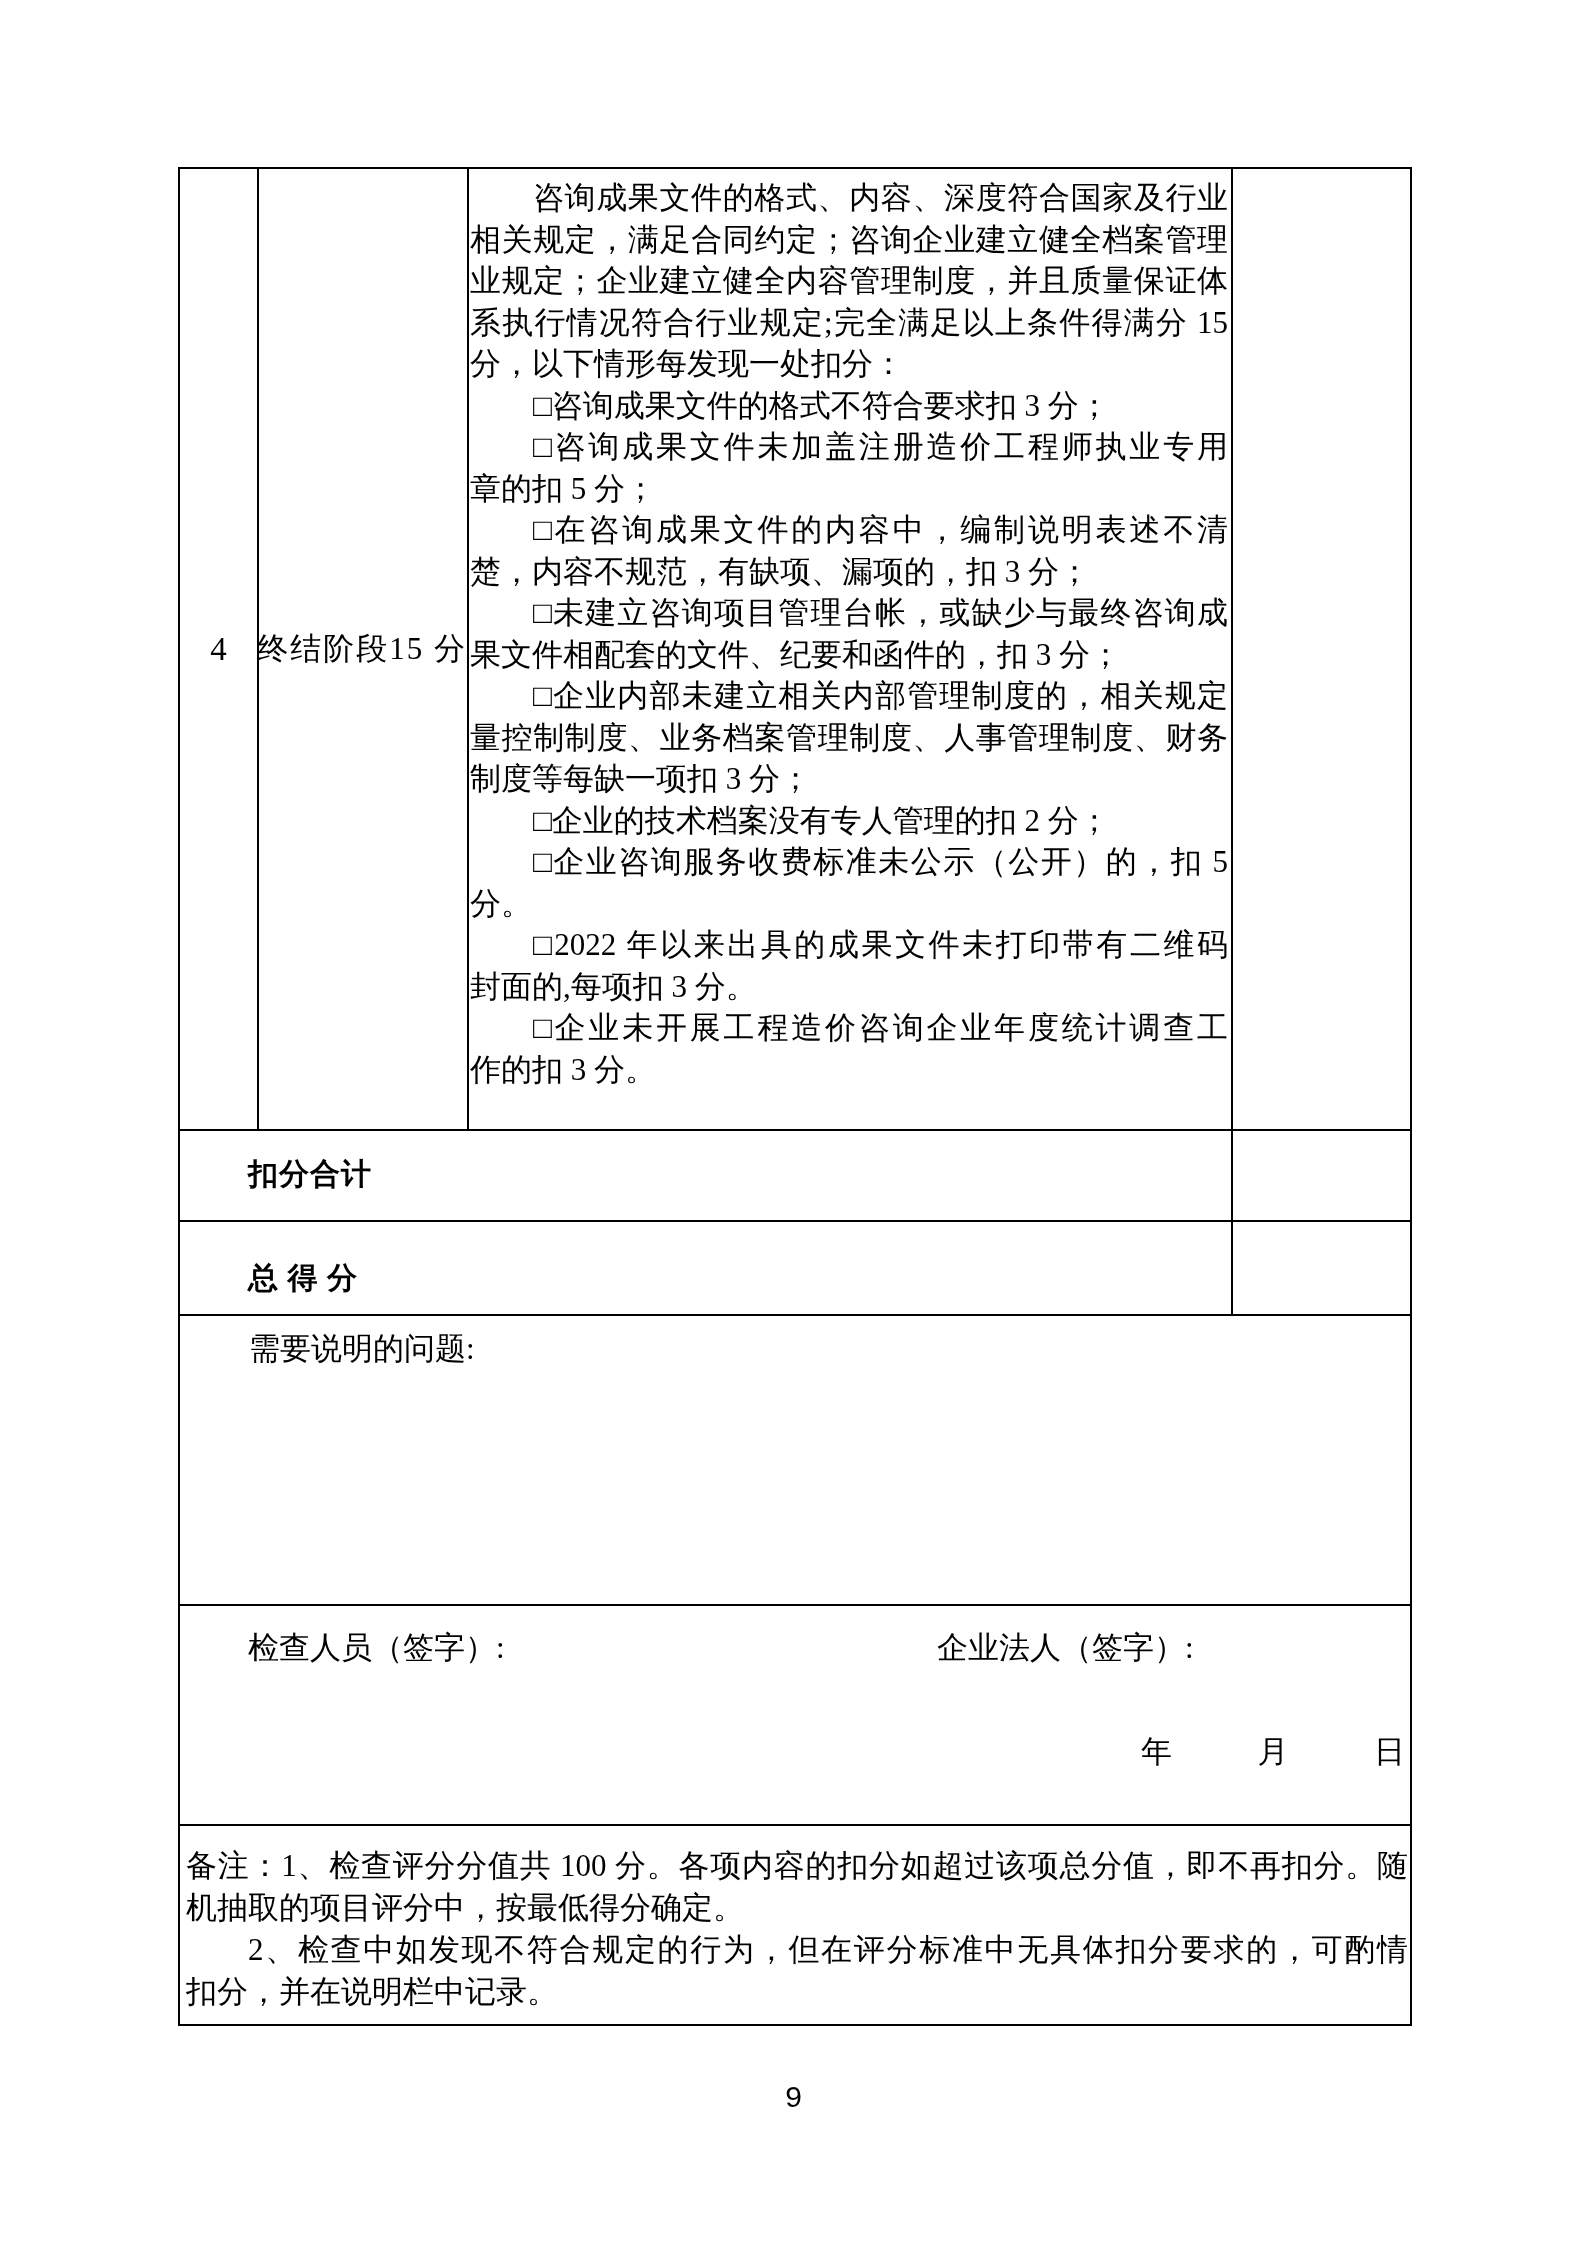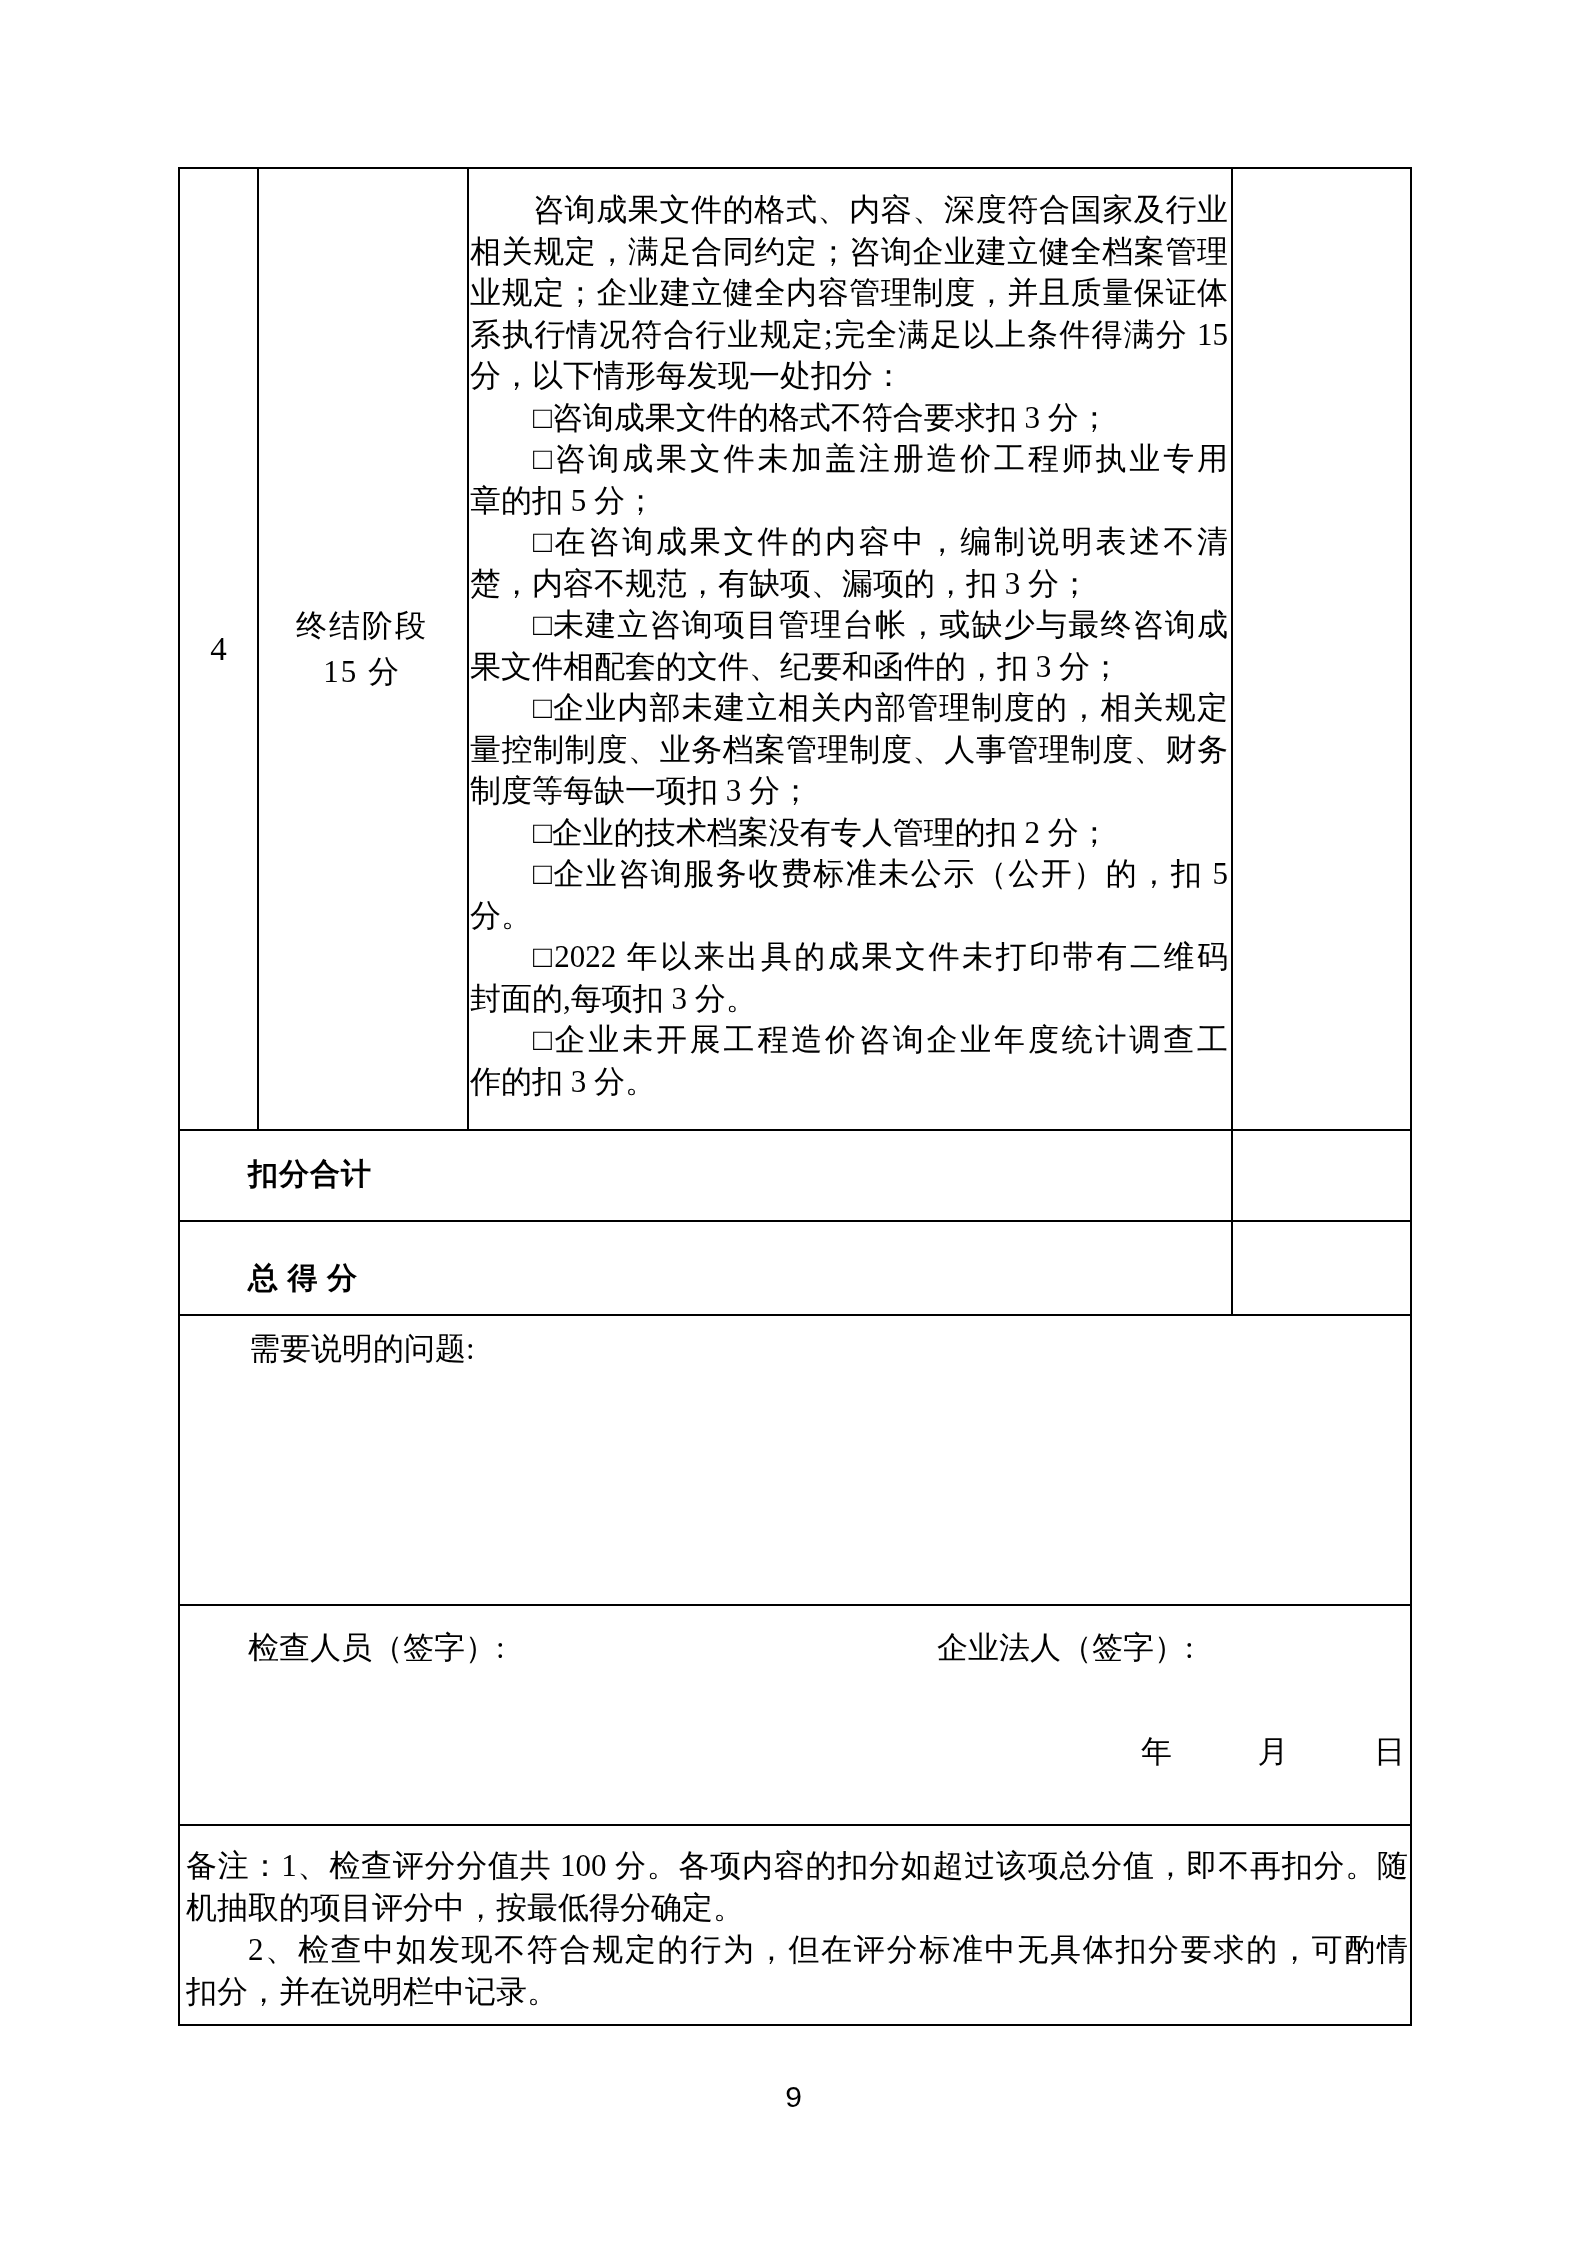--- a/index.html
+++ b/index.html
@@ -23,25 +23,25 @@
 
   
   .cell { position: absolute; }
   .num-cell {
     left: 0; top: 0; width: 77px; height: 960px;
     display: flex; align-items: center; justify-content: center;
     font-size: 33px;
   }
   .stage-cell {
     left: 77px; top: 0; width: 210px; height: 960px;
-    display: flex; flex-direction: column; align-items: center; justify-content: center;
+    display: flex; flex-direction: row; align-items: center; justify-content: center;
     font-size: 31px; line-height: 46px; letter-spacing: 2px;
   }
   .criteria-cell {
-    left: 290px; top: 20px; width: 758px;
+    left: 290px; top: 8px; width: 758px;
     font-size: 31px; line-height: 41.5px;
   }
   .score-cell { background: transparent; }
 
   .tline { white-space: pre; text-align: left; }
   .tline.fill { white-space: normal; text-align: justify; text-align-last: justify; }
   .criteria-cell .tline.ind { padding-left: 63px; }
 
   .sum-label {
     position: absolute; left: 68px; width: 600px;

